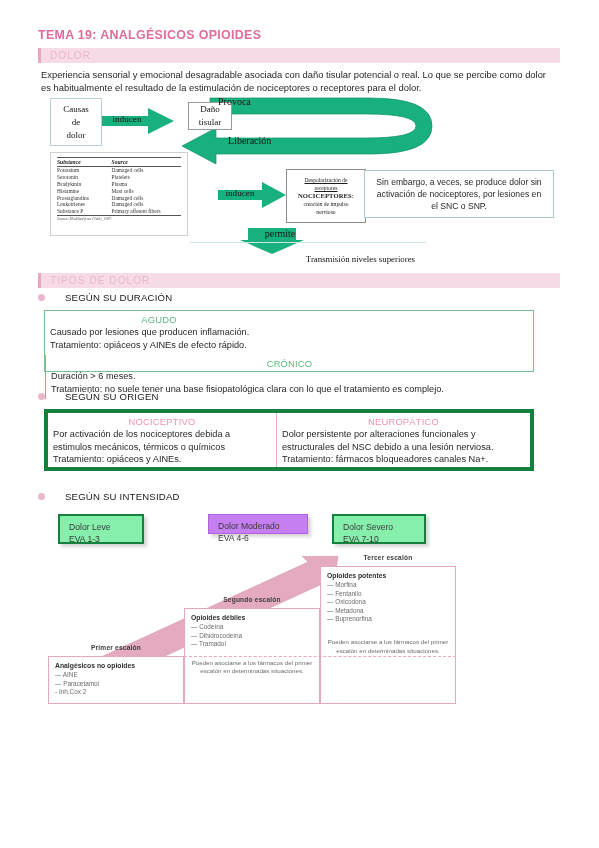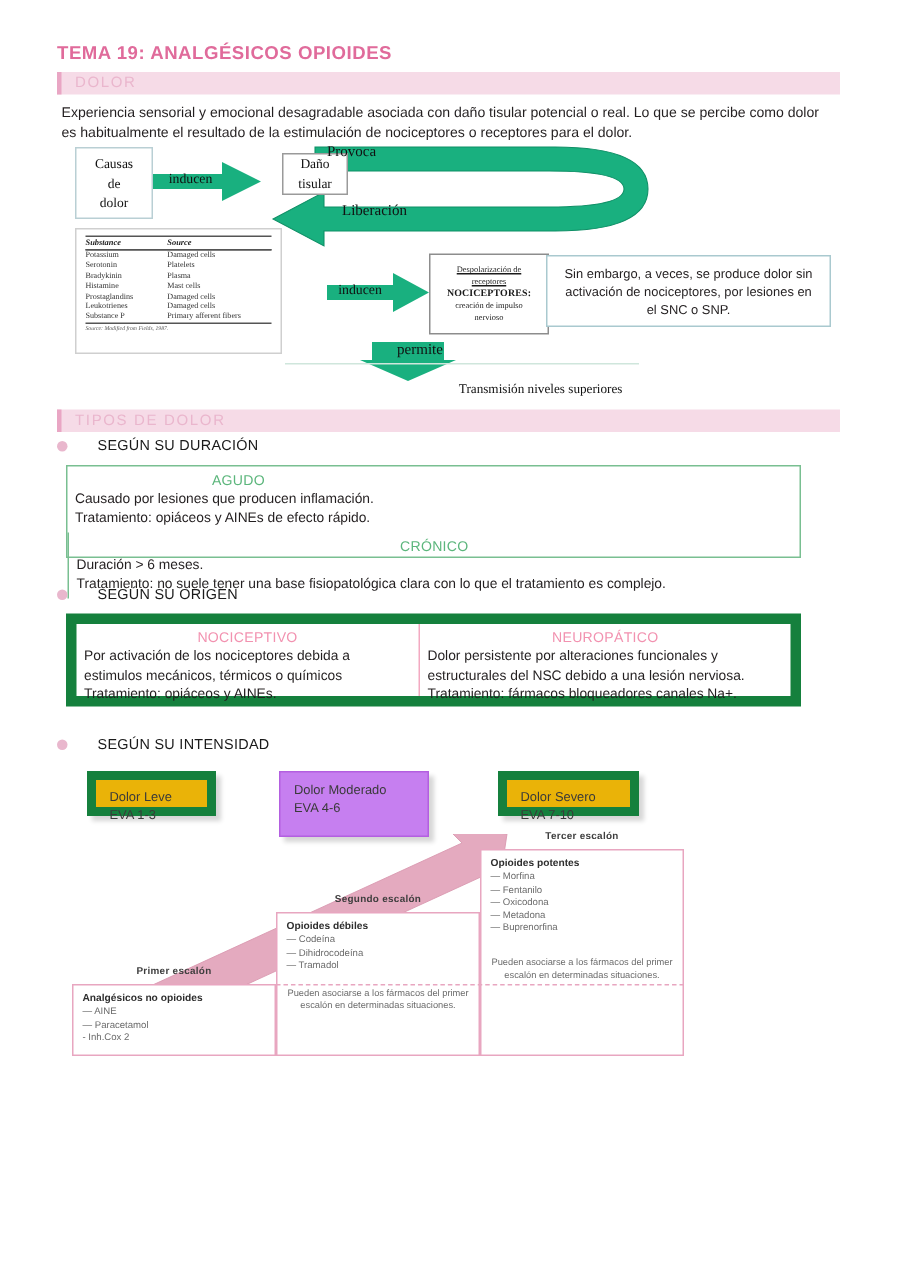--- a/index.html
+++ b/index.html
@@ -51,21 +51,21 @@
   .twocol .cell{box-sizing:border-box;padding:3px 5px 4px 5px;}
   .twocol .hdr{
     text-align:center;font-size:9.4px;margin-bottom:1px;letter-spacing:.2px;
   }
   .twocol .body{font-size:9.2px;line-height:12.6px;color:#231f20;}
 
   .green-tbl{border:1px solid #79bf91;}
   .green-tbl .cell + .cell{border-left:1px solid #79bf91;}
   .green-tbl .hdr{color:#5cb67c;}
 
-  .pink-tbl{border:7px solid #15803d;}
+  .pink-tbl{border:4px solid #15803d;}
   .pink-tbl .cell + .cell{border-left:1px solid #f3a9c1;}
   .pink-tbl .hdr{color:#f292b0;}
 
   
   .diagram{position:absolute;left:40px;top:92px;width:520px;height:178px;}
   .dbox{
     position:absolute;box-sizing:border-box;background:#fff;
     display:flex;flex-direction:column;align-items:center;justify-content:center;
     text-align:center;
   }
@@ -120,21 +120,21 @@
     position:absolute;left:150px;top:150px;width:236px;height:1px;background:#cfe6dc;
   }
 
   
   .ibox{
     position:absolute;box-sizing:border-box;
     font-family:"Liberation Sans", sans-serif;font-size:8.6px;line-height:12px;
     color:#3a3a3a;padding:5px 0 0 9px;
     box-shadow:3px 3px 3px rgba(0,0,0,.16);
   }
-  .ibox.orange{background:#eab308;border:6px solid #15803d;}
+  .ibox.orange{background:#86efac;border:2px solid #15803d;}
   .ibox.purple{background:#c67ff0;border:1px solid #b35fe0;}
 
   
   .ladder{position:absolute;left:48px;top:556px;width:410px;height:148px;}
   .lbox{position:absolute;box-sizing:border-box;border:1px solid #e8a6c0;background:#fff;}
   .lcap{
     position:absolute;font-size:6.6px;font-weight:bold;color:#3d3d3d;text-align:center;
     letter-spacing:.2px;
   }
   .ltitle{font-size:6.8px;font-weight:bold;color:#2e2e2e;margin:0 0 2px 0;}
@@ -283,21 +283,21 @@
   <div class="bullet-head" style="left:38px;top:491px;">
     <span class="bullet-dot"></span>
     <span>SEGÚN SU INTENSIDAD</span>
   </div>
 
   <div class="ibox orange" style="left:58px;top:514px;width:86px;height:30px;">
     <div>Dolor Leve</div>
     <div>EVA 1-3</div>
   </div>
 
-  <div class="ibox purple" style="left:186px;top:514px;width:100px;height:44px;">
+  <div class="ibox purple" style="left:208px;top:514px;width:100px;height:20px;">
     <div>Dolor Moderado</div>
     <div>EVA 4-6</div>
   </div>
 
   <div class="ibox orange" style="left:332px;top:514px;width:94px;height:30px;">
     <div>Dolor Severo</div>
     <div>EVA 7-10</div>
   </div>
 
   <div class="ladder">

